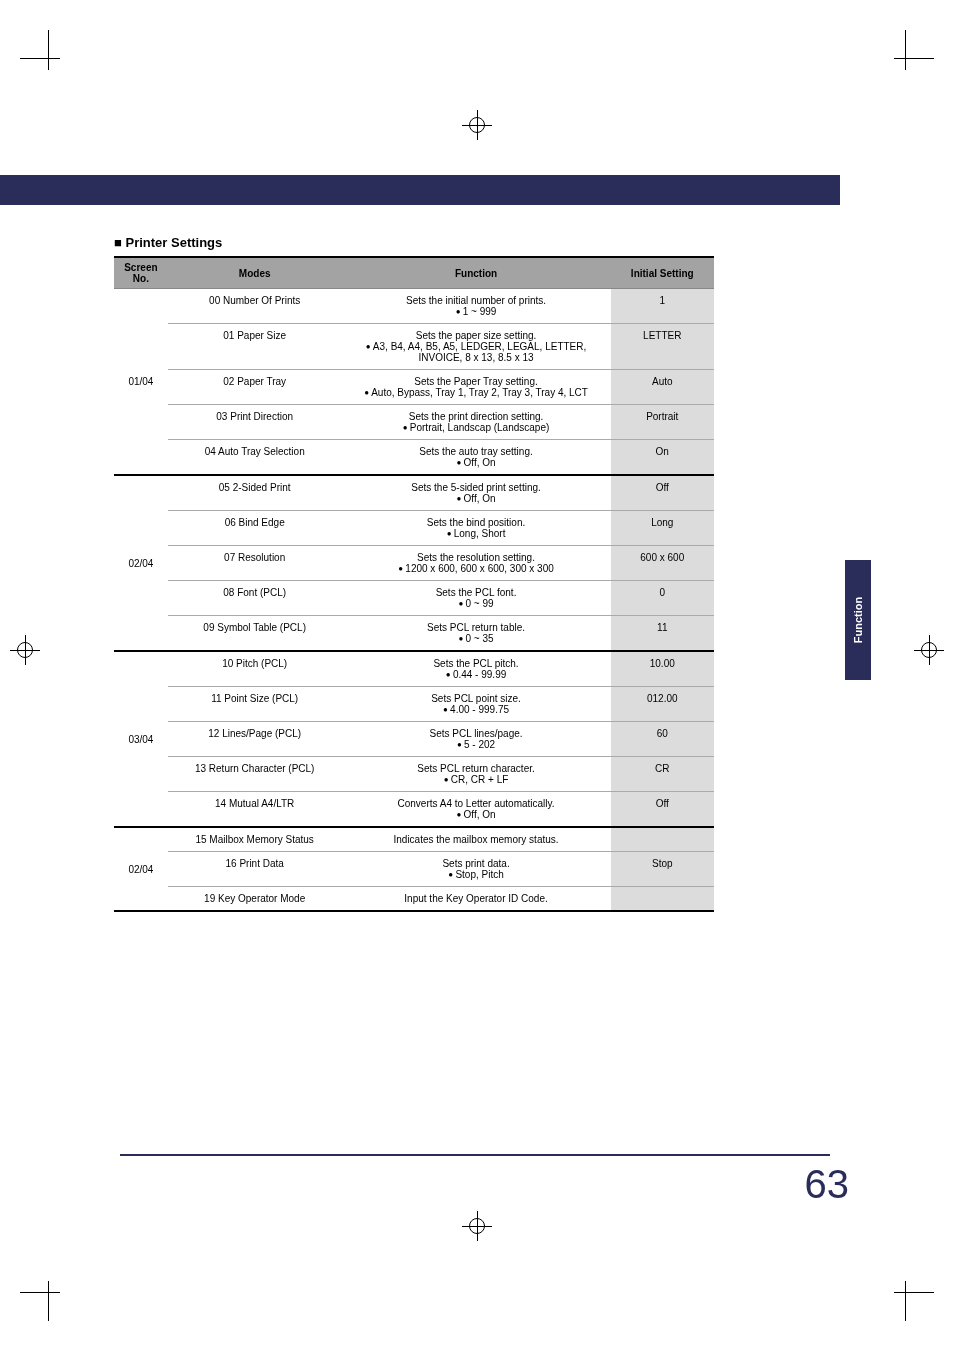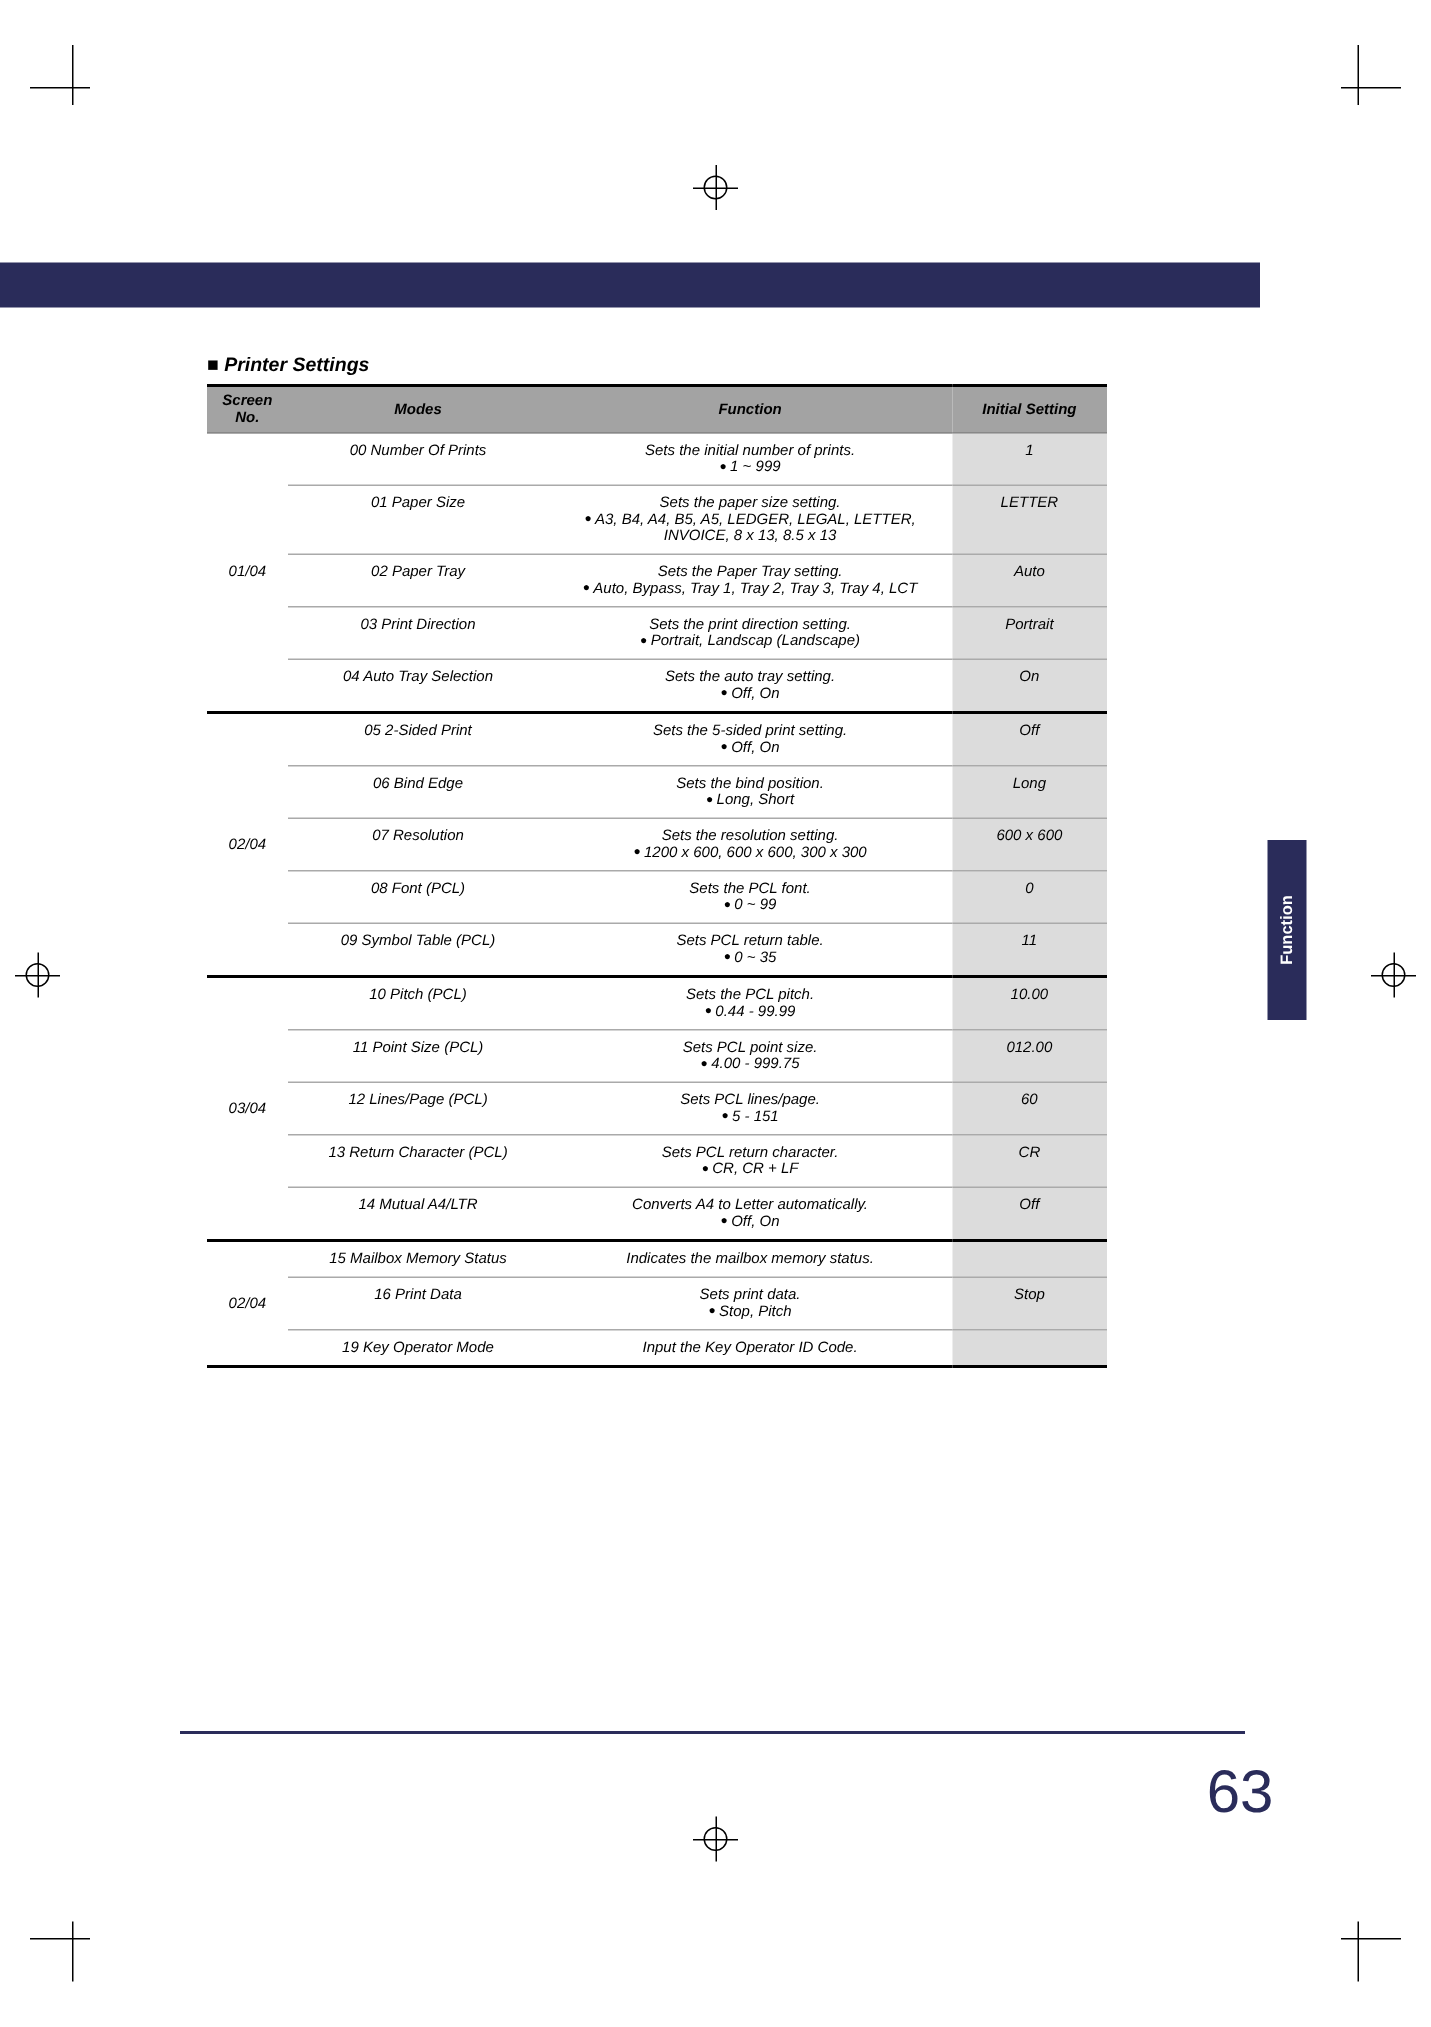--- a/index.html
+++ b/index.html
@@ -25,36 +25,36 @@
   .crop-br .v { width: 1px; height: 40px; background: #000; position: absolute; bottom: 0; right: 28px; }
   .reg { position: absolute; width: 30px; height: 30px; }
   .reg.left { top: 635px; left: 10px; }
   .reg.right { top: 635px; right: 10px; }
   .reg.top { top: 110px; left: 462px; }
   .reg.bottom { bottom: 110px; left: 462px; }
   .reg .circle { width: 16px; height: 16px; border: 1px solid #000; border-radius: 50%; position: absolute; top: 7px; left: 7px; }
   .reg .cross-h { width: 30px; height: 1px; background: #000; position: absolute; top: 15px; left: 0; }
   .reg .cross-v { width: 1px; height: 30px; background: #000; position: absolute; top: 0; left: 15px; }
   .header-bar { position: absolute; top: 175px; left: 0; width: 840px; height: 30px; background: #2a2c5a; }
-  .content { position: absolute; top: 235px; left: 138px; width: 600px; font-style: italic; }
+  .content { position: absolute; top: 235px; left: 114px; width: 600px; }
   .section-title { font-size: 13px; font-weight: bold; margin-bottom: 6px; }
   table { border-collapse: collapse; width: 100%; font-size: 10px; }
   th { background: #a3a3a3; border-top: 2px solid #000; border-bottom: 1px solid #888; padding: 4px 6px; font-weight: bold; text-align: center; }
   td { border-bottom: 1px solid #aaa; padding: 6px 6px; vertical-align: top; text-align: center; }
   td.screen { text-align: center; vertical-align: middle; width: 52px; }
   td.modes { width: 168px; }
   td.function { width: 260px; }
   td.initial { background: #dcdcdc; width: 100px; }
   .group-end td { border-bottom: 2px solid #000; }
   .last-row td { border-bottom: 2px solid #000; }
   tr.inner td.screen { border-bottom: none; margin-top: 48px; }
   .bullet::before { content: "● "; font-size: 8px; vertical-align: 1px; }
   .side-tab { position: absolute; top: 560px; right: 83px; width: 26px; height: 120px; background: #2a2c5a; color: #fff; font-size: 11px; font-weight: bold; display: flex; align-items: center; justify-content: center; }
   .side-tab span { transform: rotate(-90deg); white-space: nowrap; }
-  .page-number { position: absolute; bottom: 133px; right: 105px; font-size: 40px; color: #2a2c5a; }
+  .page-number { position: absolute; bottom: 144px; right: 105px; font-size: 40px; color: #2a2c5a; }
   .page-line { position: absolute; bottom: 195px; left: 120px; width: 710px; height: 2px; background: #2a2c5a; }
   .th-screen { width: 52px; }
   .th-modes { width: 168px; }
   .th-function { width: 260px; }
   .th-initial { width: 100px; }
 </style>
 </head>
 <body>
 
 <div class="crop-tl">
@@ -204,21 +204,21 @@
           <td class="function">
             <div>Sets PCL point size.</div>
             <div class="bullet">4.00 - 999.75</div>
           </td>
           <td class="initial">012.00</td>
         </tr>
         <tr class="inner">
           <td class="modes">12 Lines/Page (PCL)</td>
           <td class="function">
             <div>Sets PCL lines/page.</div>
-            <div class="bullet">5 - 151</div>
+            <div class="bullet">5 - 202</div>
           </td>
           <td class="initial">60</td>
         </tr>
         <tr class="inner">
           <td class="modes">13 Return Character (PCL)</td>
           <td class="function">
             <div>Sets PCL return character.</div>
             <div class="bullet">CR, CR + LF</div>
           </td>
           <td class="initial">CR</td>

